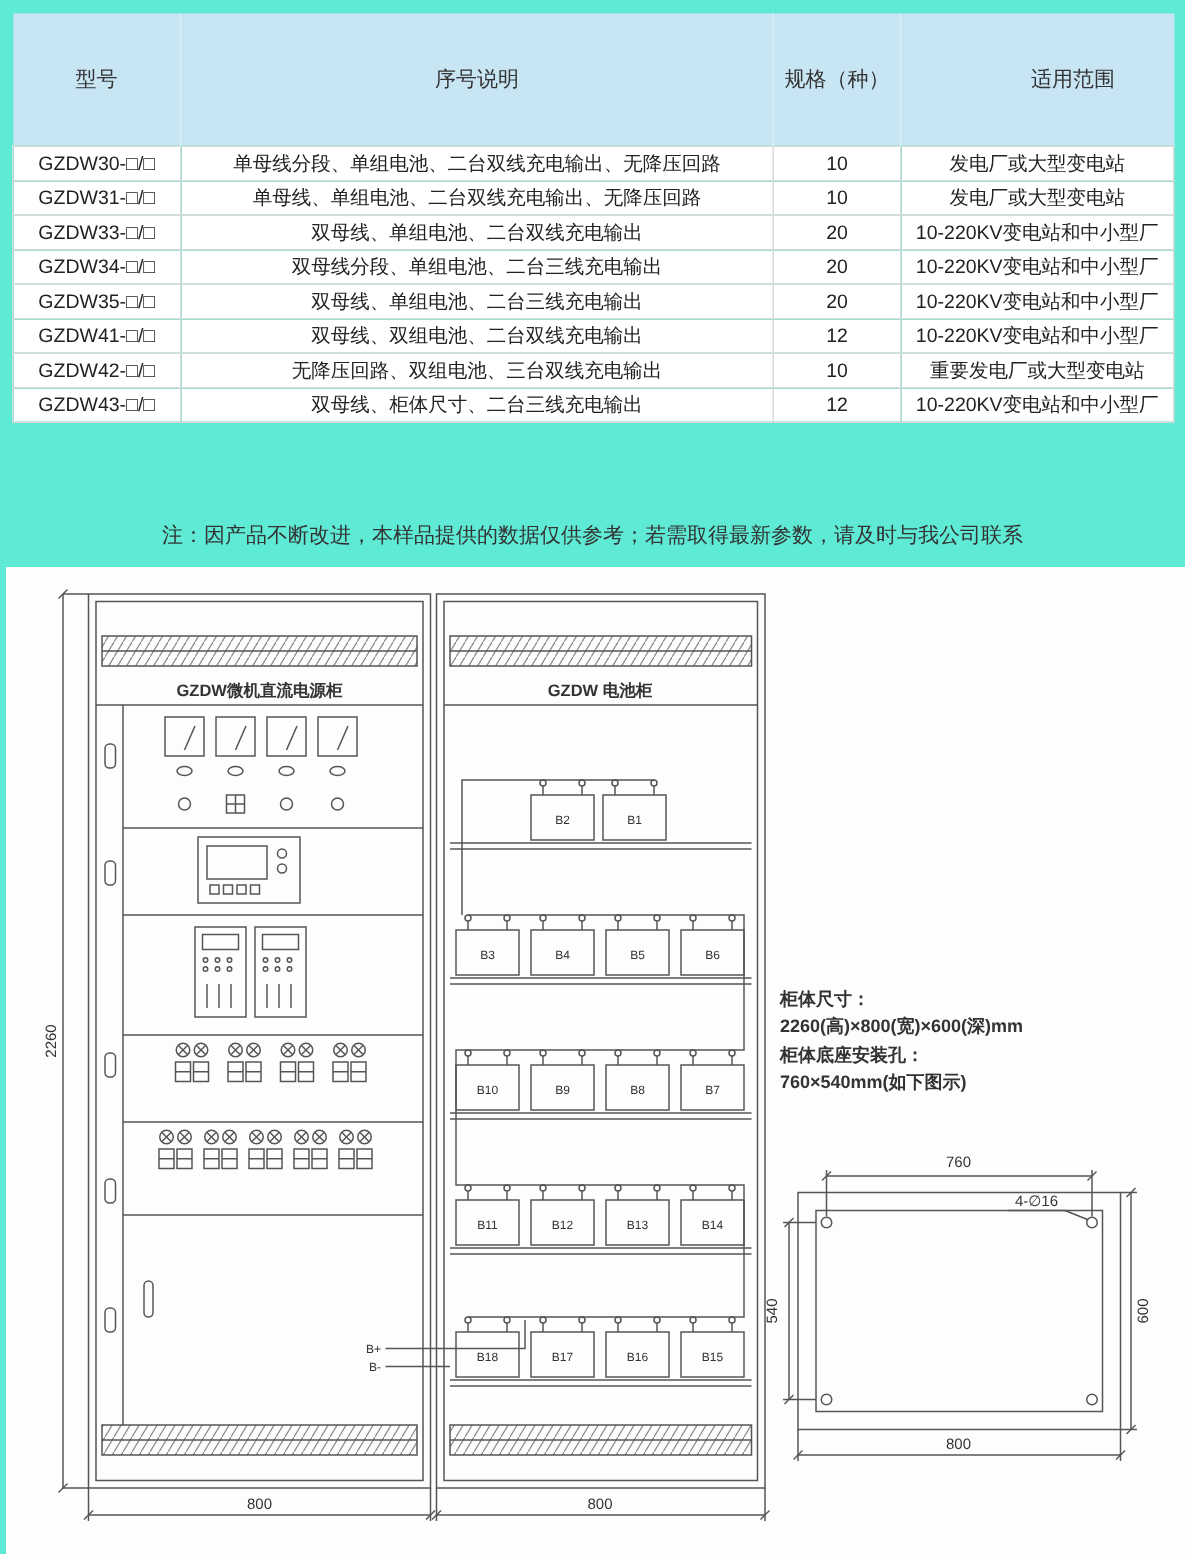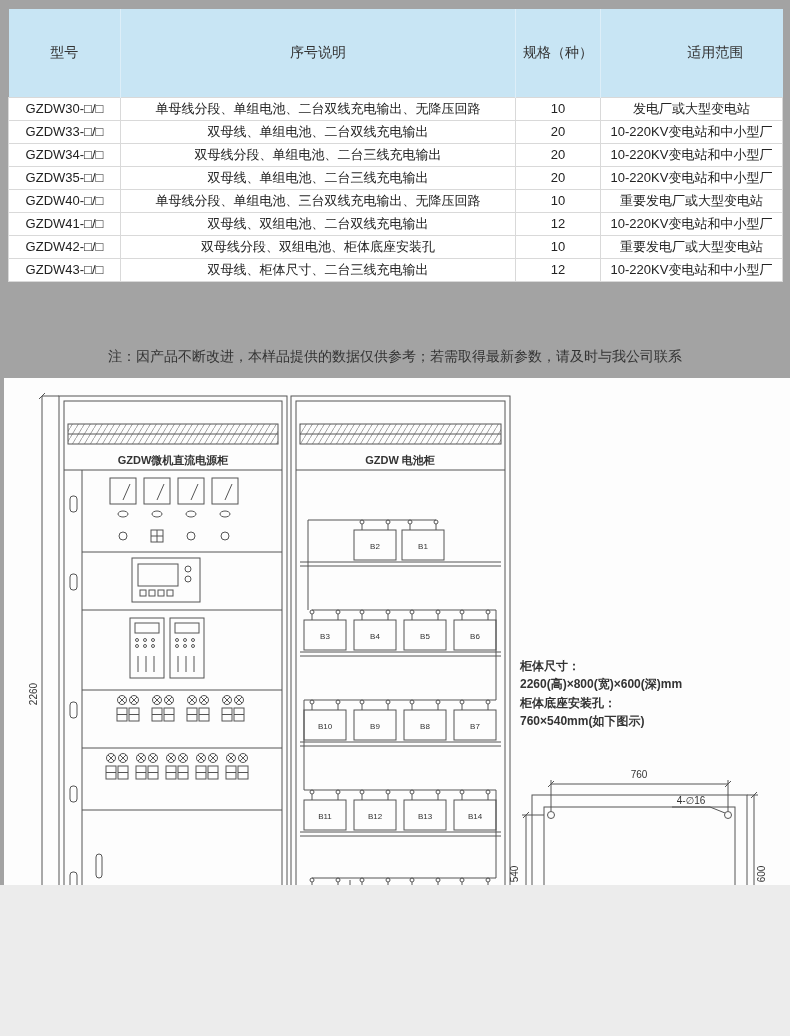--- a/index.html
+++ b/index.html
@@ -1,18 +1,18 @@
 <!DOCTYPE html>
 <html><head>
 <meta charset="utf-8">
 <style>
   * { box-sizing: border-box; }
   html,body { margin:0; padding:0; }
   body { background:#ececec; font-family:"Liberation Sans","DejaVu Sans",sans-serif; }
-  .page { position:relative; width:790px; height:885px; background:#a3a3a3; overflow:hidden; }
+  .page { position:relative; width:790px; height:1036px; background:#5eead4; overflow:hidden; }
 
   .spec-table { position:absolute; top:9px; left:8px; width:774px; border-collapse:collapse; table-layout:fixed; }
   .spec-table th { background:#c8e5f4; height:88px; font-weight:normal; font-size:14px; color:#333;
                    border-right:1px solid #ddeef8; text-align:center; }
   .spec-table th:last-child { border-right:none;padding-left:48px; }
   .spec-table td { background:#ffffff; border:1px solid #d9d9d9; height:23px; font-size:13px; color:#222;
                    text-align:center; padding:0 2px; white-space:nowrap; overflow:hidden; }
 
   .note { position:absolute; top:348px; left:0; width:790px; text-align:center;
           font-size:14px; font-weight:normal; color:#333; }
@@ -41,52 +41,52 @@
       </tr>
     </thead>
     <tbody>
       <tr>
         <td>GZDW30-□/□</td>
         <td>单母线分段、单组电池、二台双线充电输出、无降压回路</td>
         <td>10</td>
         <td>发电厂或大型变电站</td>
       </tr>
       <tr>
+        <td>GZDW31-□/□</td>
+        <td>单母线、单组电池、二台双线充电输出、无降压回路</td>
+        <td>10</td>
+        <td>发电厂或大型变电站</td>
+      </tr>
+      <tr>
         <td>GZDW33-□/□</td>
         <td>双母线、单组电池、二台双线充电输出</td>
         <td>20</td>
         <td>10-220KV变电站和中小型厂</td>
       </tr>
       <tr>
         <td>GZDW34-□/□</td>
         <td>双母线分段、单组电池、二台三线充电输出</td>
         <td>20</td>
         <td>10-220KV变电站和中小型厂</td>
       </tr>
       <tr>
         <td>GZDW35-□/□</td>
         <td>双母线、单组电池、二台三线充电输出</td>
         <td>20</td>
         <td>10-220KV变电站和中小型厂</td>
       </tr>
       <tr>
-        <td>GZDW40-□/□</td>
-        <td>单母线分段、单组电池、三台双线充电输出、无降压回路</td>
-        <td>10</td>
-        <td>重要发电厂或大型变电站</td>
-      </tr>
-      <tr>
         <td>GZDW41-□/□</td>
         <td>双母线、双组电池、二台双线充电输出</td>
         <td>12</td>
         <td>10-220KV变电站和中小型厂</td>
       </tr>
       <tr>
         <td>GZDW42-□/□</td>
-        <td>双母线分段、双组电池、柜体底座安装孔</td>
+        <td>无降压回路、双组电池、三台双线充电输出</td>
         <td>10</td>
         <td>重要发电厂或大型变电站</td>
       </tr>
       <tr>
         <td>GZDW43-□/□</td>
         <td>双母线、柜体尺寸、二台三线充电输出</td>
         <td>12</td>
         <td>10-220KV变电站和中小型厂</td>
       </tr>
     </tbody>

